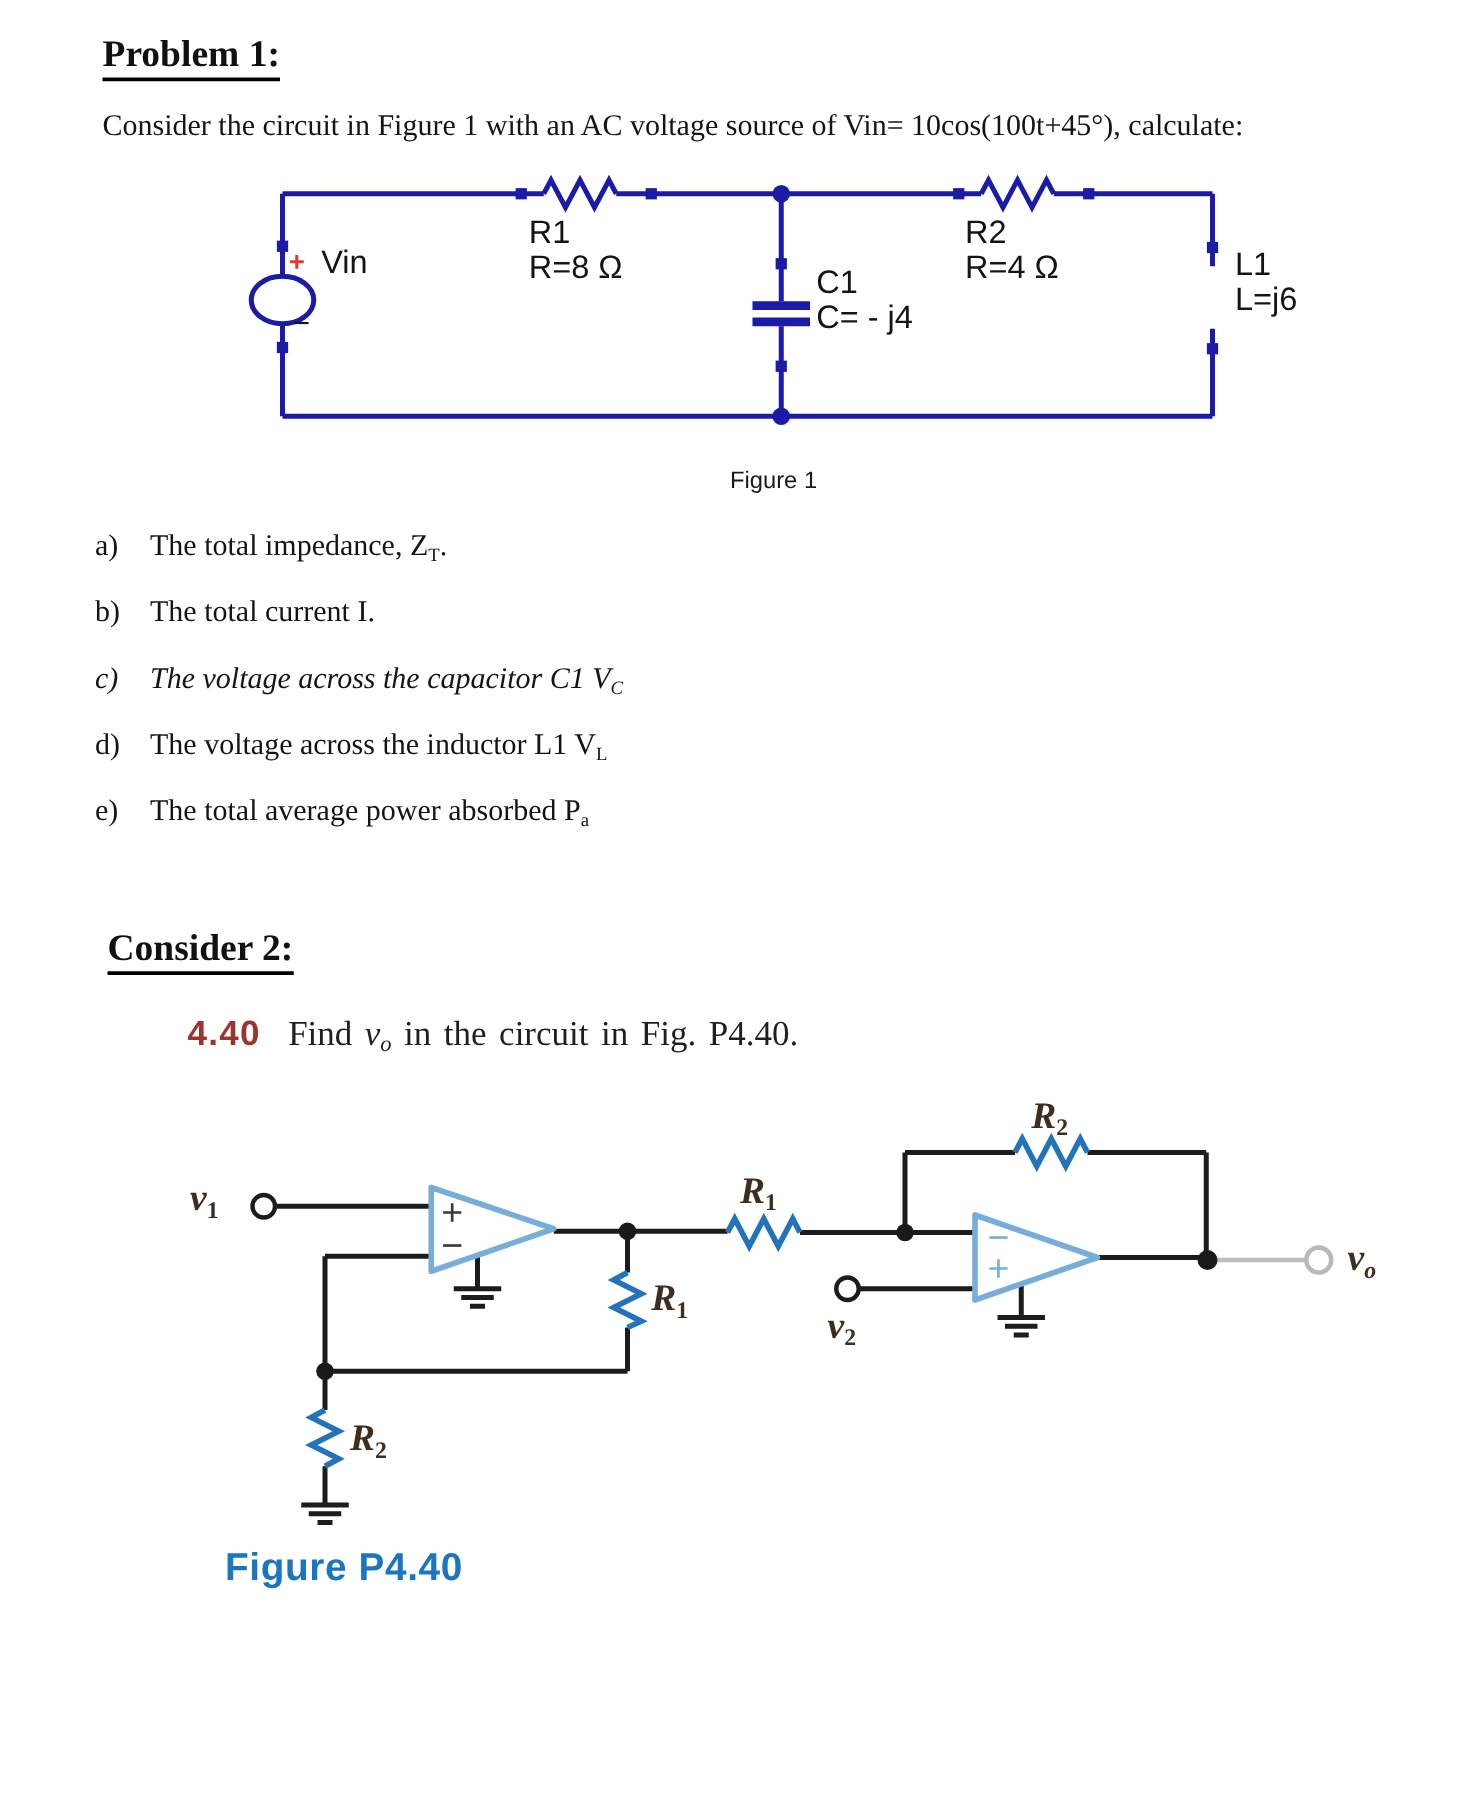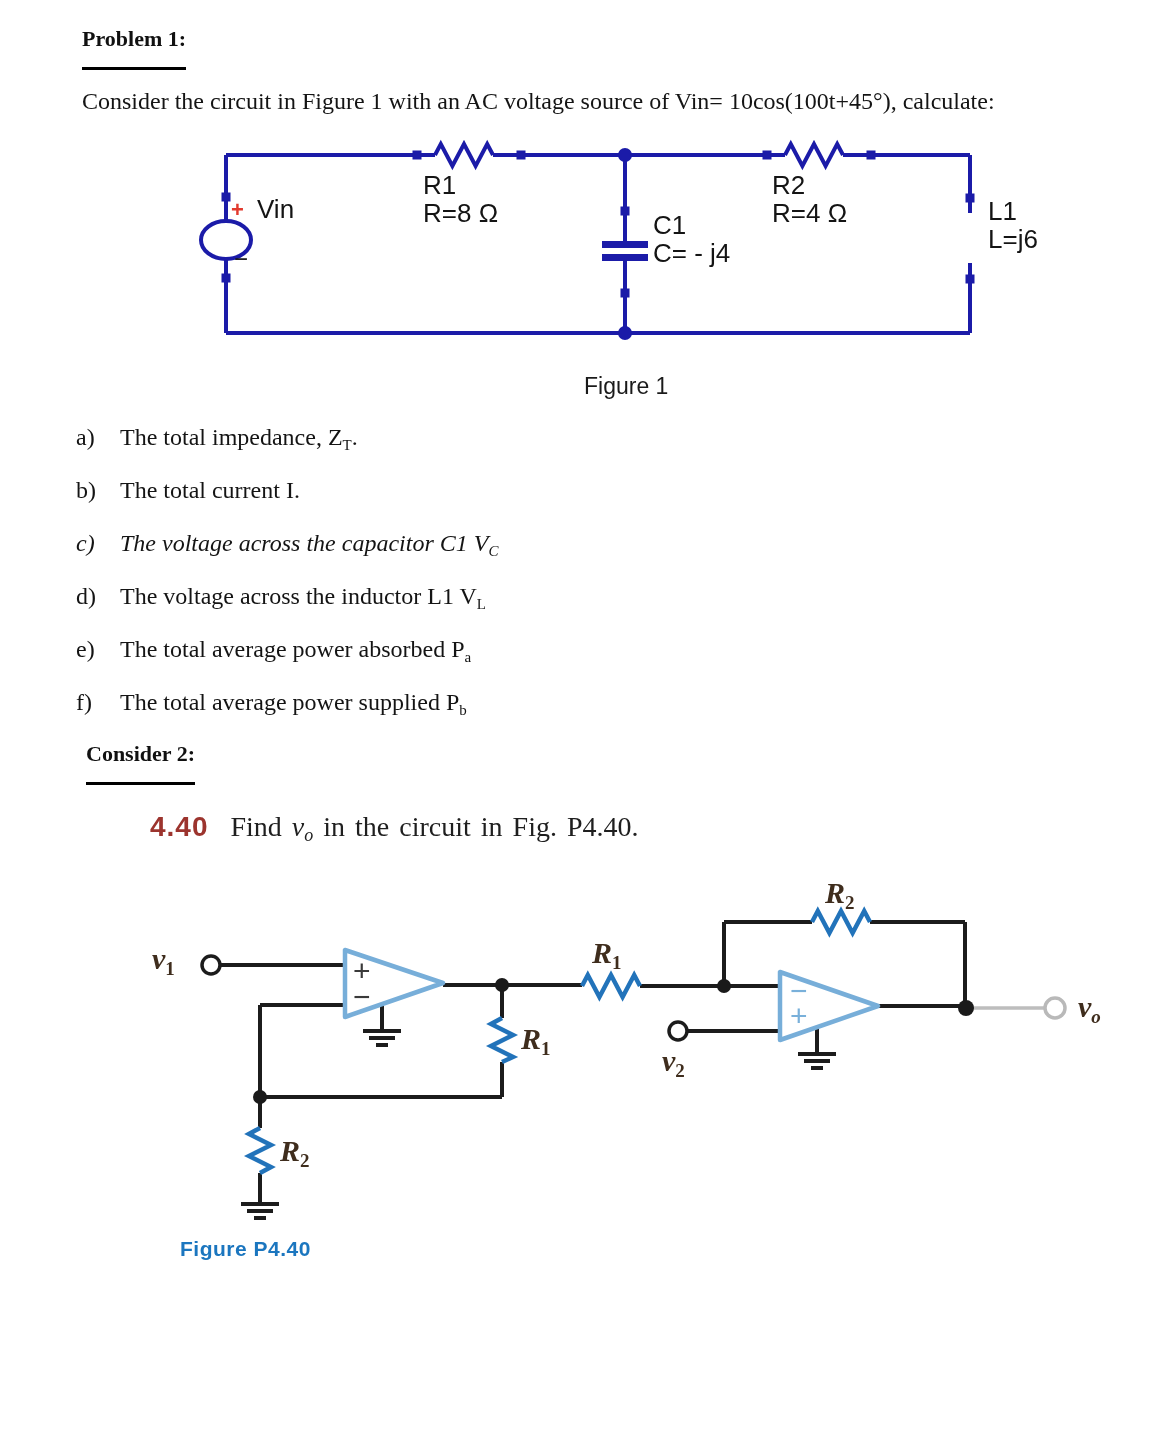--- a/index.html
+++ b/index.html
@@ -1,38 +1,38 @@
 <!DOCTYPE html>
 <html><head>
 <meta charset="utf-8">
 <style>
   html,body{margin:0;padding:0;background:#ffffff;}
   #page{position:relative;width:1170px;height:1442px;background:#ffffff;overflow:hidden;
         font-family:"Liberation Serif",serif;color:#111;}
   #cir{position:absolute;left:0;top:0;}
   .abs{position:absolute;white-space:nowrap;}
-  .heading{font-size:22px;font-weight:bold;border-bottom:3px solid #000;padding-bottom:16px;line-height:1.1;}
+  .heading{font-size:30px;font-weight:bold;border-bottom:3px solid #000;padding-bottom:2px;line-height:1.1;}
   .intro{font-size:24px;color:#141414;}
   .li-row{font-size:24px;color:#141414;}
   .li-prefix{display:inline-block;width:44px;}
   .li-sub{font-size:15px;vertical-align:-5px;}
   .f1lbl{font-family:"Liberation Sans",sans-serif;font-size:26px;color:#141414;line-height:1;}
   .f1plus{font-family:"Liberation Sans",sans-serif;font-size:22px;font-weight:bold;color:#e23a2e;line-height:1;}
   .f1minus{font-family:"Liberation Sans",sans-serif;font-size:24px;color:#141414;line-height:1;}
-  .f1cap{font-family:"Liberation Sans",sans-serif;font-size:23px;color:#1a1a1a;line-height:1;}
+  .f1cap{font-family:"Liberation Sans",sans-serif;font-size:19px;color:#1a1a1a;line-height:1;}
   .exnum{font-family:"Liberation Sans",sans-serif;font-size:28px;font-weight:bold;color:#9c342e;letter-spacing:1px;line-height:1;}
   .extext{font-size:28px;color:#1f1f1f;word-spacing:3px;line-height:1;}
   .exvar{font-style:italic;}
   .exsub{font-size:18px;font-style:italic;vertical-align:-5px;}
   .f2lbl{font-size:30px;font-style:italic;font-weight:600;color:#3f2d1d;line-height:1;}
   .f2sub{font-size:19px;font-style:normal;vertical-align:-6px;}
   .f2sub-it{font-size:19px;font-style:italic;vertical-align:-6px;}
   .opsign1{font-family:"Liberation Sans",sans-serif;font-size:30px;color:#3a3a3a;line-height:1;}
   .opsign2{font-family:"Liberation Sans",sans-serif;font-size:30px;color:#79b0da;line-height:1;}
-  .f2cap{font-family:"Liberation Sans",sans-serif;font-size:21px;font-weight:bold;color:#1b76bf;letter-spacing:0.5px;line-height:1;}
+  .f2cap{font-family:"Liberation Sans",sans-serif;font-size:31px;font-weight:bold;color:#1b76bf;letter-spacing:0.5px;line-height:1;}
 </style>
 </head>
 <body>
 
 <div id="page">
 
   <svg id="cir" width="1170" height="1442" viewBox="0 0 1170 1442">
 
     <g stroke="#1b1ba8" stroke-width="4" fill="none">
 
@@ -144,23 +144,20 @@
   </div>
   <div class="abs li-row" style="left:76px;top:530px;font-style:italic;">
     <span class="li-prefix">c)</span><span>The voltage across the capacitor C1 V</span><sub class="li-sub">C</sub><span></span>
   </div>
   <div class="abs li-row" style="left:76px;top:583px;">
     <span class="li-prefix">d)</span><span>The voltage across the inductor L1 V</span><sub class="li-sub">L</sub><span></span>
   </div>
   <div class="abs li-row" style="left:76px;top:636px;">
     <span class="li-prefix">e)</span><span>The total average power absorbed P</span><sub class="li-sub">a</sub><span></span>
   </div>
-  <div class="abs li-row" style="left:76px;top:689px;">
-    <span class="li-prefix">f)</span><span>The total average power supplied P</span><sub class="li-sub">b</sub><span></span>
-  </div>
 
   <div class="abs heading" style="left:86px;top:742px;">Consider 2:</div>
 
   <div class="abs" style="left:150px;top:813px;">
     <span class="exnum">4.40</span><span class="extext" style="margin-left:22px;"><span>Find </span><span class="exvar">v</span><sub class="exsub">o</sub><span> in the circuit in Fig. P4.40.</span></span>
   </div>
 
   <span class="abs f2lbl" style="left:152px;top:944px;"><span>v</span><sub class="f2sub">1</sub></span>
   <span class="abs f2lbl" style="left:662px;top:1046px;"><span>v</span><sub class="f2sub">2</sub></span>
   <span class="abs f2lbl" style="left:1078px;top:992px;"><span>v</span><sub class="f2sub-it">o</sub></span>

